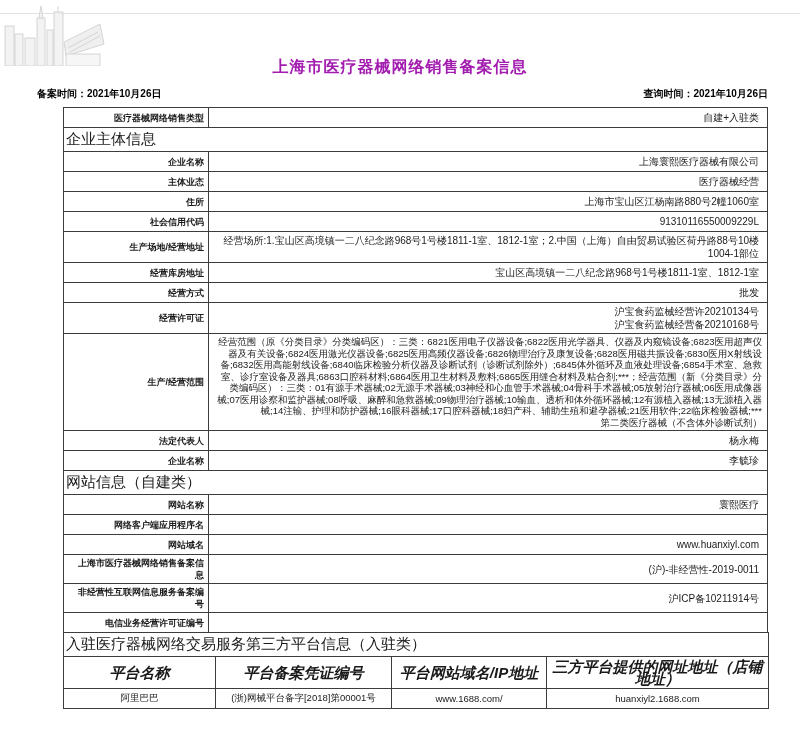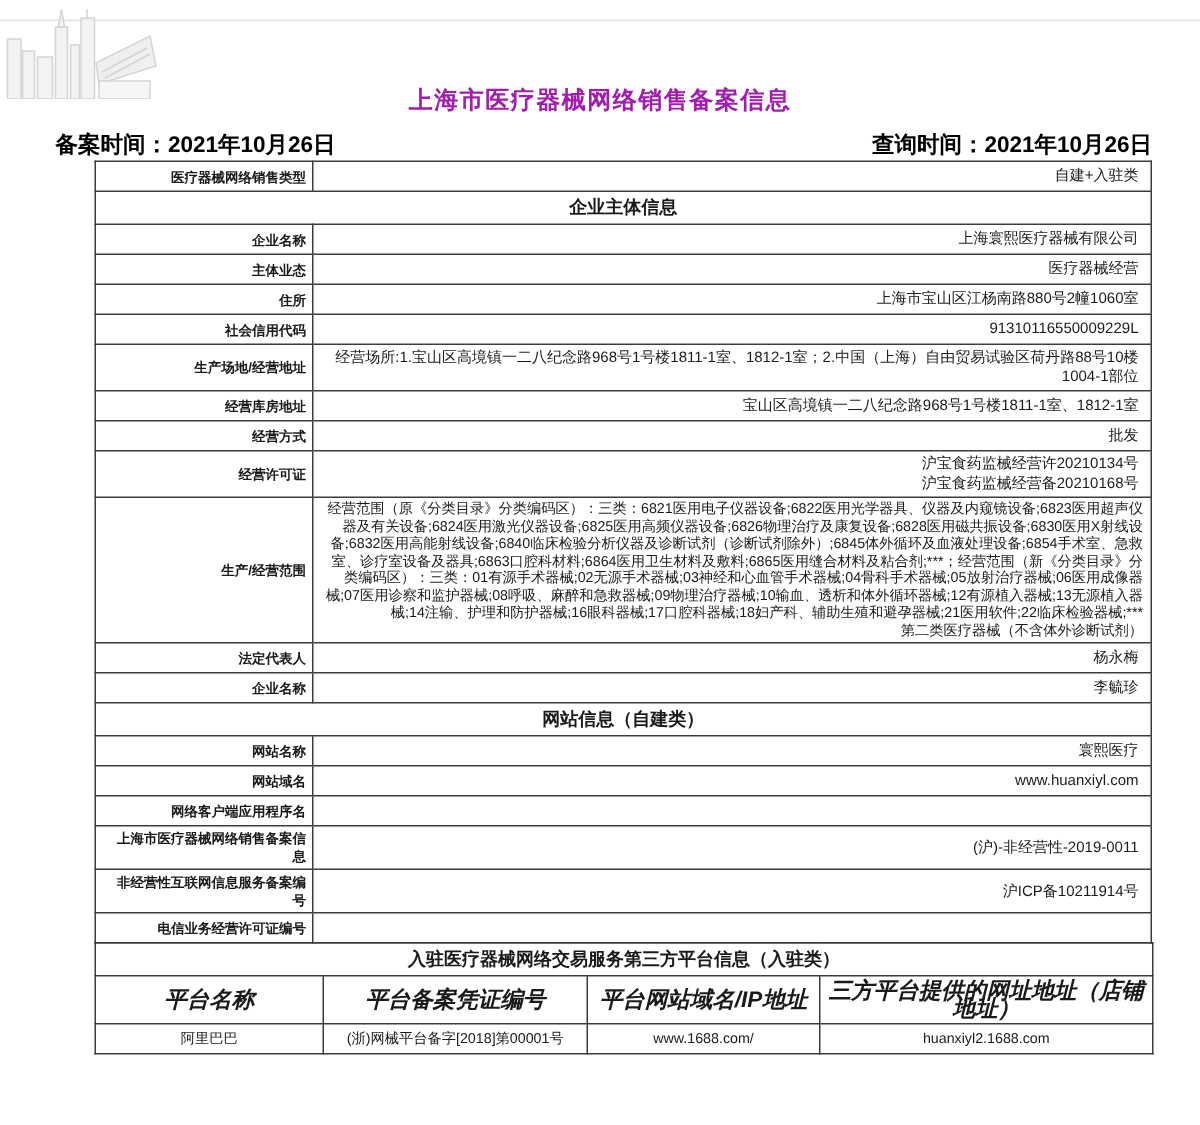--- a/index.html
+++ b/index.html
@@ -20,36 +20,36 @@
     width: 104px; height: 62px; opacity: .85;
   }
   .page-title {
     position: absolute; top: 57px; left: 0; width: 800px;
     text-align: center; font-size: 16px; font-weight: bold;
     letter-spacing: 1px;
   }
   .meta-row {
     position: absolute; top: 87px; left: 37px; width: 731px;
     display: flex; justify-content: space-between;
-    font-size: 15px; font-weight: bold; color: #000;
+    font-size: 10px; font-weight: bold; color: #000;
   }
   .tables-wrap { position: absolute; top: 107px; left: 63px; width: 705px; }
   table { border-collapse: collapse; width: 705px; table-layout: fixed; }
   td, th { border: 1px solid #3c3c3c; vertical-align: middle; text-align: right; }
   .lbl {
     width: 145px; font-weight: bold; font-size: 9px;
     padding: 2px 4px 2px 6px; line-height: 12px; height: 20px;
   }
   .val {
     font-size: 10px; padding: 2px 8px; line-height: 13px;
     white-space: pre-line; height: 20px;
   }
   .val.long { font-size: 9.5px; line-height: 11.5px; padding: 2px 5px; margin-left: 16px; }
   td.section {
-    text-align: center; font-weight: bold; font-size: 12px;
+    text-align: left; font-weight: normal; font-size: 15px;
     height: 22px; padding: 2px;
   }
   #platform-table { margin-top: -1px; }
   #platform-table th {
     font-weight: bold; font-size: 15px; text-align: center;
     padding: 3px 4px; line-height: 12px; height: 32px; font-style: italic;
   }
   #platform-table td.pcell {
     font-size: 9.5px; text-align: center; padding: 2px 4px; height: 20px;
   }
@@ -144,26 +144,26 @@
           <td class="val">李毓珍</td>
         </tr>
         <tr>
           <td colspan="2" class="section">网站信息（自建类）</td>
         </tr>
         <tr>
           <td class="lbl">网站名称</td>
           <td class="val">寰熙医疗</td>
         </tr>
         <tr>
+          <td class="lbl">网络客户端应用程序名</td>
+          <td class="val"></td>
+        </tr>
+        <tr>
           <td class="lbl">网站域名</td>
           <td class="val">www.huanxiyl.com</td>
-        </tr>
-        <tr>
-          <td class="lbl">网络客户端应用程序名</td>
-          <td class="val"></td>
         </tr>
         <tr>
           <td class="lbl">上海市医疗器械网络销售备案信息</td>
           <td class="val">(沪)-非经营性-2019-0011</td>
         </tr>
         <tr>
           <td class="lbl">非经营性互联网信息服务备案编号</td>
           <td class="val">沪ICP备10211914号</td>
         </tr>
         <tr>

